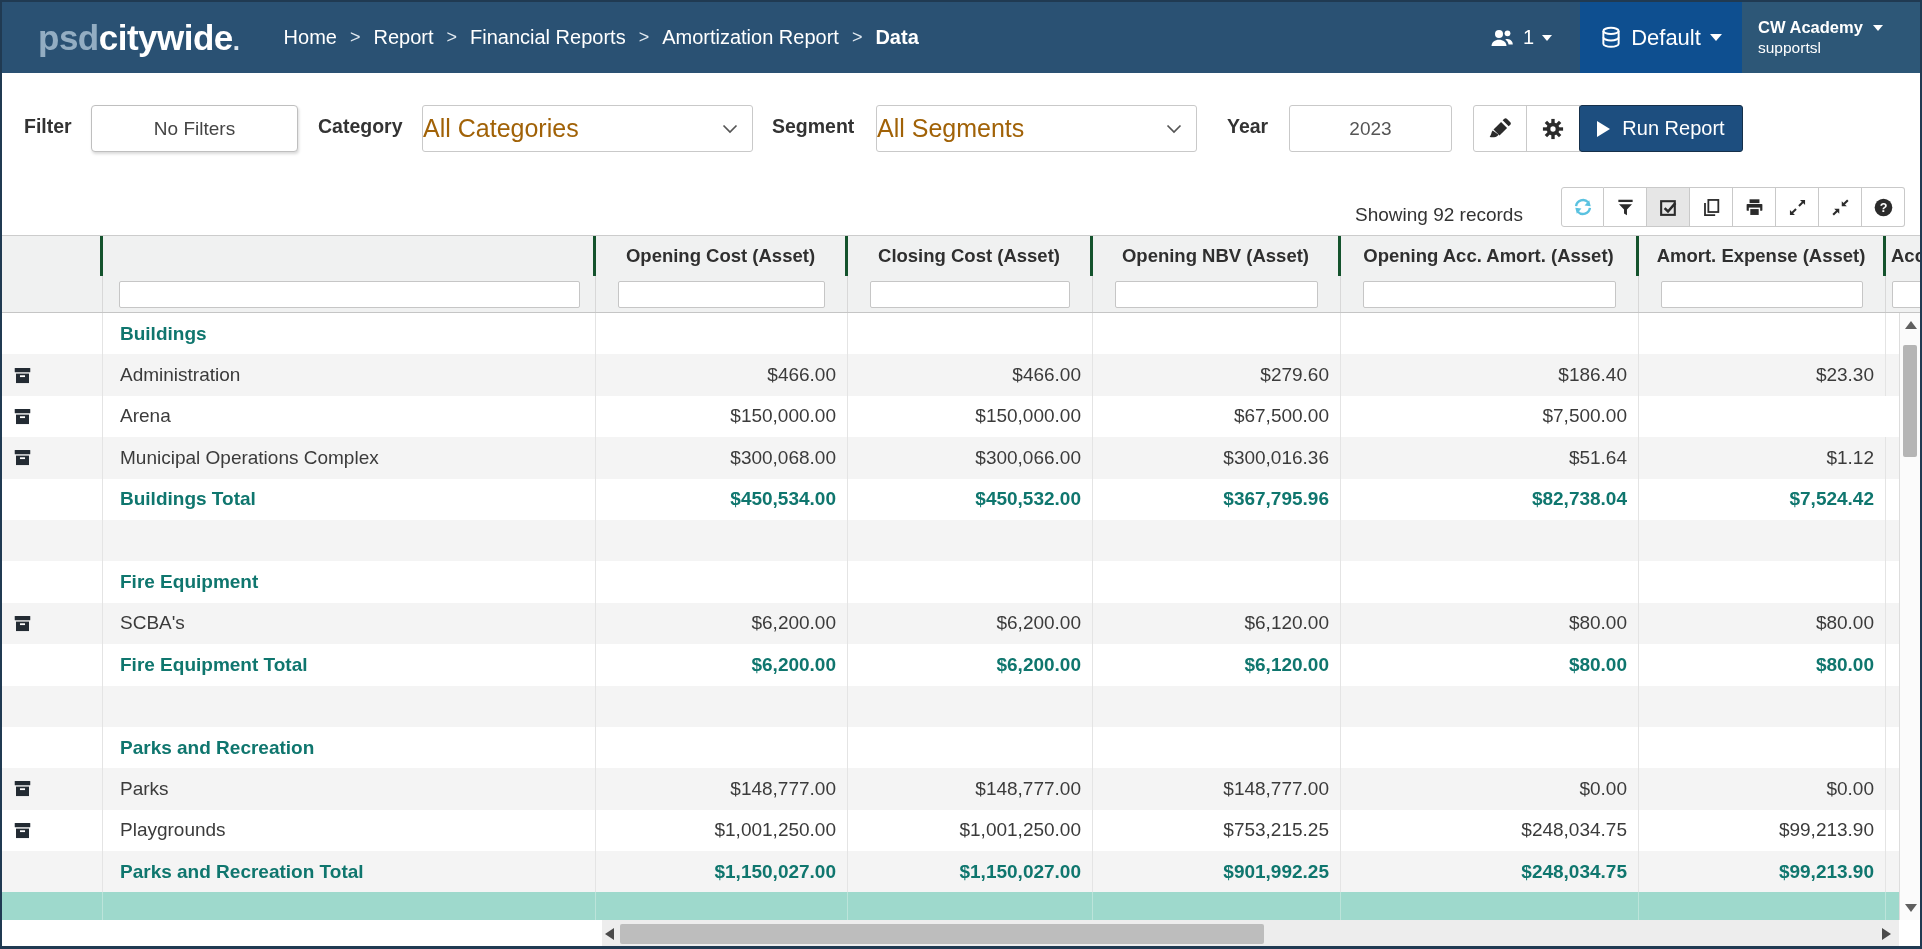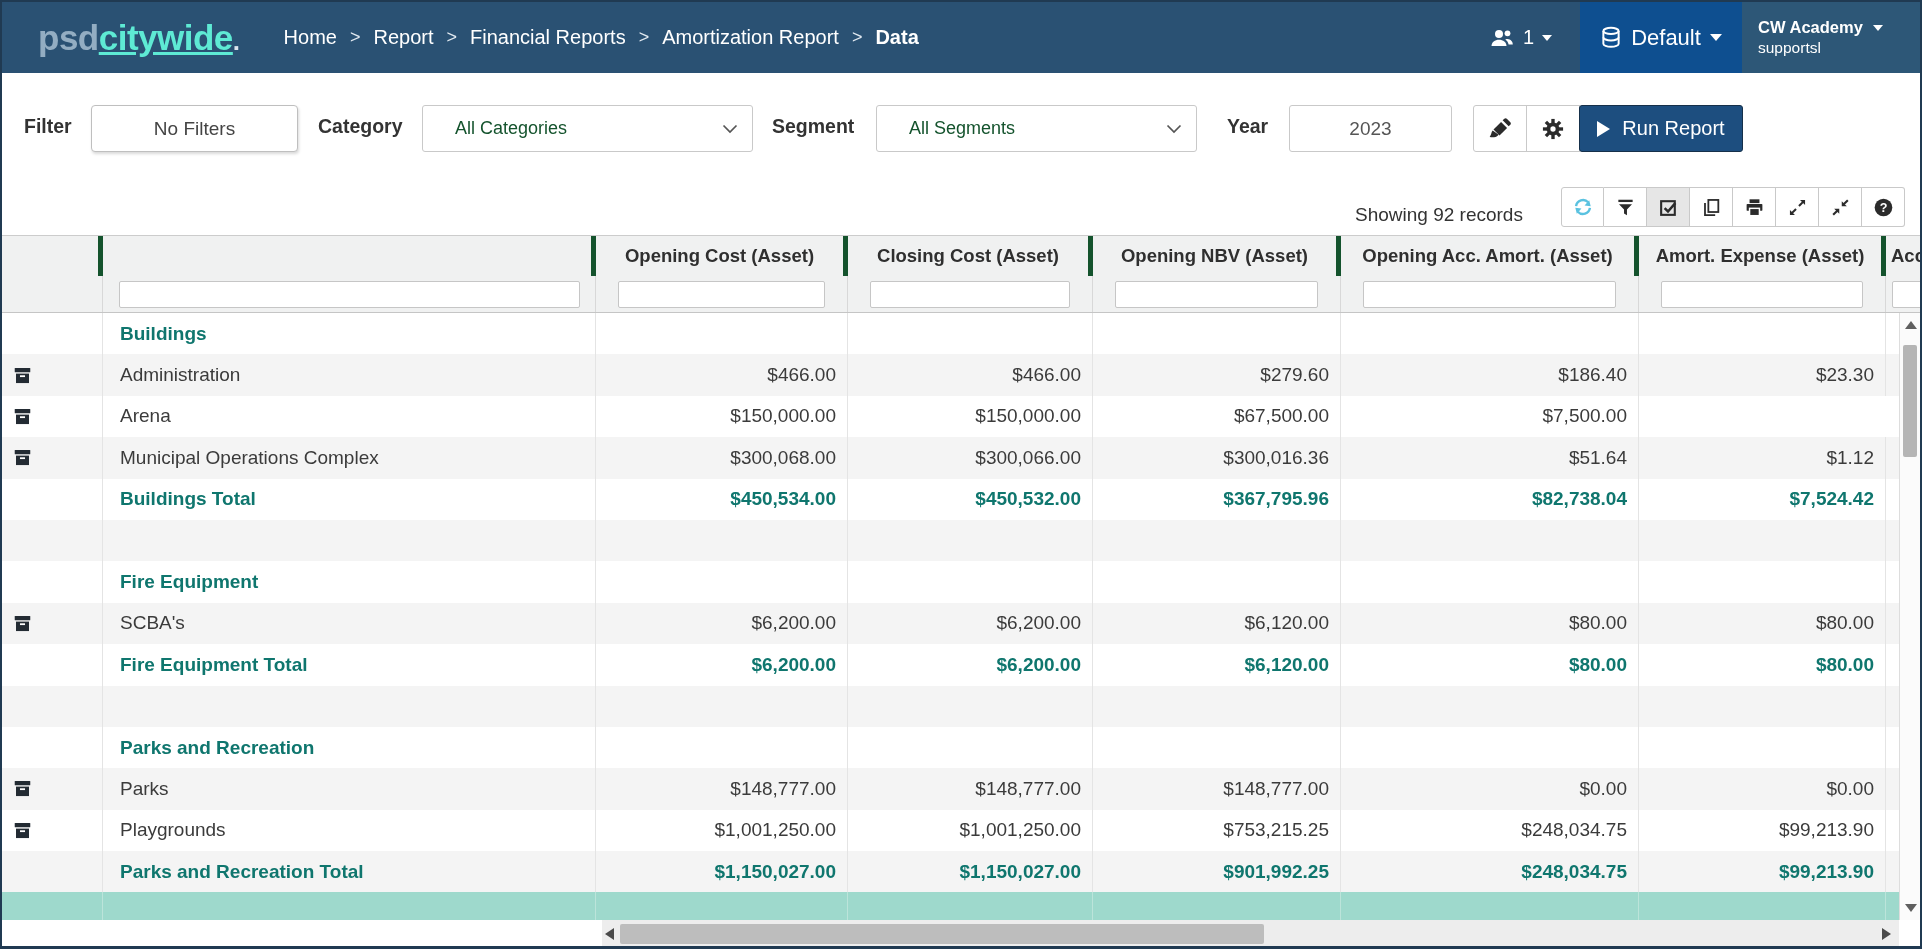--- a/index.html
+++ b/index.html
@@ -6,56 +6,56 @@
   .screen{
     position:relative;width:1922px;height:949px;background:#ffffff;
     border:2px solid #203a52;border-bottom-width:3px;box-sizing:border-box;overflow:hidden;
     font-family:"Liberation Sans","DejaVu Sans",sans-serif;
     -webkit-font-smoothing:antialiased;
   }
   
   .navbar{position:absolute;top:0;left:0;width:100%;height:71px;background:#2a5173;display:flex;align-items:center;}
   .logo{margin-left:36px;font-size:35px;font-weight:800;letter-spacing:-0.5px;white-space:nowrap;cursor:pointer;}
   .logo .lp1{color:#93adc2;}
-  .logo .lp2{color:#5eead4;text-decoration:underline;}
+  .logo .lp2{color:#ffffff;}
   .logo .lsuf{color:#dde6ee;font-size:26px;}
   .breadcrumb{display:flex;align-items:center;gap:13px;margin-left:44px;font-size:20px;color:#ffffff;}
   .breadcrumb .bc-item{cursor:pointer;}
   .breadcrumb .bc-sep{color:#e3ebf2;font-size:18px;}
   .breadcrumb .bc-item.current{font-weight:700;}
   .nav-right{margin-left:auto;display:flex;align-items:stretch;height:100%;}
   .user-menu{display:flex;align-items:center;gap:8px;color:#fff;font-size:20px;padding:0 28px 0 10px;cursor:pointer;}
   .caret{width:0;height:0;border-left:6px solid transparent;border-right:6px solid transparent;border-top:7px solid #ffffff;display:inline-block;}
   .workspace-menu{width:162px;background:#0e4f90;display:flex;align-items:center;justify-content:center;gap:9px;color:#fff;font-size:22px;cursor:pointer;}
   .account-menu{width:178px;background:#2d5777;display:flex;flex-direction:column;justify-content:center;padding-left:16px;color:#fff;cursor:pointer;box-sizing:border-box;}
   .account-top{display:flex;align-items:center;gap:10px;font-size:16.5px;font-weight:700;}
   .account-sub{font-size:15.5px;margin-top:2px;font-weight:400;}
   
   .filterbar{position:absolute;top:71px;left:0;width:100%;height:95px;background:#fff;}
   .flabel{position:absolute;font-size:19.5px;font-weight:700;color:#333;}
   .btn-nofilters{position:absolute;left:89px;top:32px;width:207px;height:47px;background:#fff;border:1px solid #bfbfbf;border-radius:4px;box-shadow:1px 2px 3px rgba(0,0,0,0.15);font-size:19px;color:#444;display:flex;align-items:center;justify-content:center;cursor:pointer;box-sizing:border-box;}
   .selectbox{position:absolute;top:32px;height:47px;background:#fff;border:1px solid #c9c9c9;border-radius:3px;display:flex;align-items:center;box-sizing:border-box;cursor:pointer;}
-  .selectbox .ph{color:#14532d;font-size:18px;margin-left:32px;flex:1;}
+  .selectbox .ph{color:#a16207;font-size:25px;margin-left:0;flex:1;}
   .selectbox .chev{margin-right:14px;}
   .yearbox{position:absolute;left:1287px;top:32px;width:163px;height:47px;border:1px solid #c9c9c9;border-radius:3px;font-size:19px;color:#555;text-align:center;box-sizing:border-box;font-family:inherit;}
   .iconbtn{position:absolute;top:32px;width:54px;height:47px;background:#fff;border:1px solid #c9c9c9;display:flex;align-items:center;justify-content:center;cursor:pointer;box-sizing:border-box;}
   .btn-run{position:absolute;left:1577px;top:32px;width:164px;height:47px;background:#1d4e7f;border:1px solid #16304a;border-radius:3px;color:#fff;font-size:20px;display:flex;align-items:center;justify-content:center;gap:12px;cursor:pointer;box-sizing:border-box;}
   .play-tri{width:0;height:0;border-top:8px solid transparent;border-bottom:8px solid transparent;border-left:13px solid #ffffff;}
   
   .records-text{position:absolute;top:202px;left:1353px;font-size:19px;color:#333;}
   .tbl-toolbar{position:absolute;top:185px;left:1559px;display:flex;}
   .tbl-toolbar .tbtn{width:43px;height:40px;background:#fff;border:1px solid #c9c9c9;border-left:none;display:flex;align-items:center;justify-content:center;cursor:pointer;box-sizing:border-box;}
   .tbl-toolbar .tbtn:first-child{border-left:1px solid #c9c9c9;border-radius:3px 0 0 3px;}
   .tbl-toolbar .tbtn:last-child{border-radius:0 3px 3px 0;}
   .tbl-toolbar .tbtn.active{background:#e6e6e6;}
   
   .grid{display:grid;grid-template-columns:101px 493px 252px 245px 248px 298px 247px 35px;}
   .thead{position:absolute;top:233px;left:0;width:1919px;height:78px;background:#f0f1f1;border-top:1px solid #cccccc;border-bottom:1px solid #c5c5c5;box-sizing:border-box;}
   .thead .hlabels{height:40px;}
-  .thead .hcell{display:flex;align-items:center;justify-content:center;font-size:18.5px;font-weight:700;color:#2f2f2f;border-right:5px solid #14532d;overflow:hidden;white-space:nowrap;box-sizing:border-box;}
+  .thead .hcell{display:flex;align-items:center;justify-content:center;font-size:18.5px;font-weight:700;color:#2f2f2f;border-right:3px solid #14532d;overflow:hidden;white-space:nowrap;box-sizing:border-box;}
   .thead .hcell:last-child{border-right:none;justify-content:flex-start;padding-left:5px;}
   .thead .fcell{display:flex;align-items:center;border-right:1px solid #d8d8d8;height:36px;overflow:hidden;box-sizing:border-box;}
   .thead .fcell:last-child{border-right:none;}
   .thead input{height:27px;border:1px solid #c6c6c6;border-radius:2px;background:#fff;margin:0 auto;font-family:inherit;font-size:16px;padding:0 6px;box-sizing:border-box;}
   .thead .fcell.name input{width:461px;}
   .thead .fcell.num input{width:calc(100% - 44px);}
   .thead .fcell.sliver input{width:60px;margin-left:6px;}
   .tbody{position:absolute;top:311px;left:0;width:1919px;}
   .trow{height:41.4px;background:#ffffff;}
   .trow.alt{background:#f4f4f4;}

